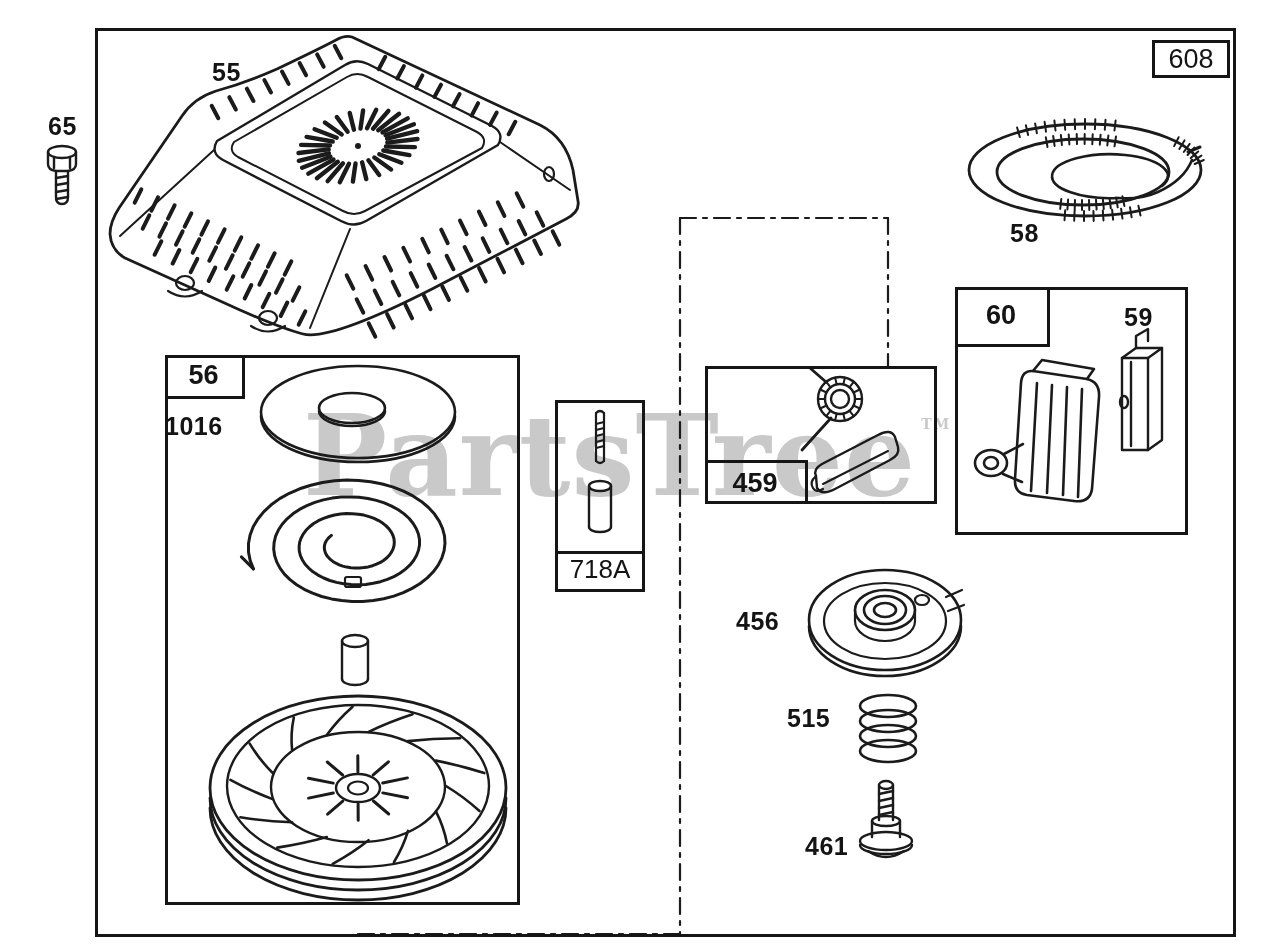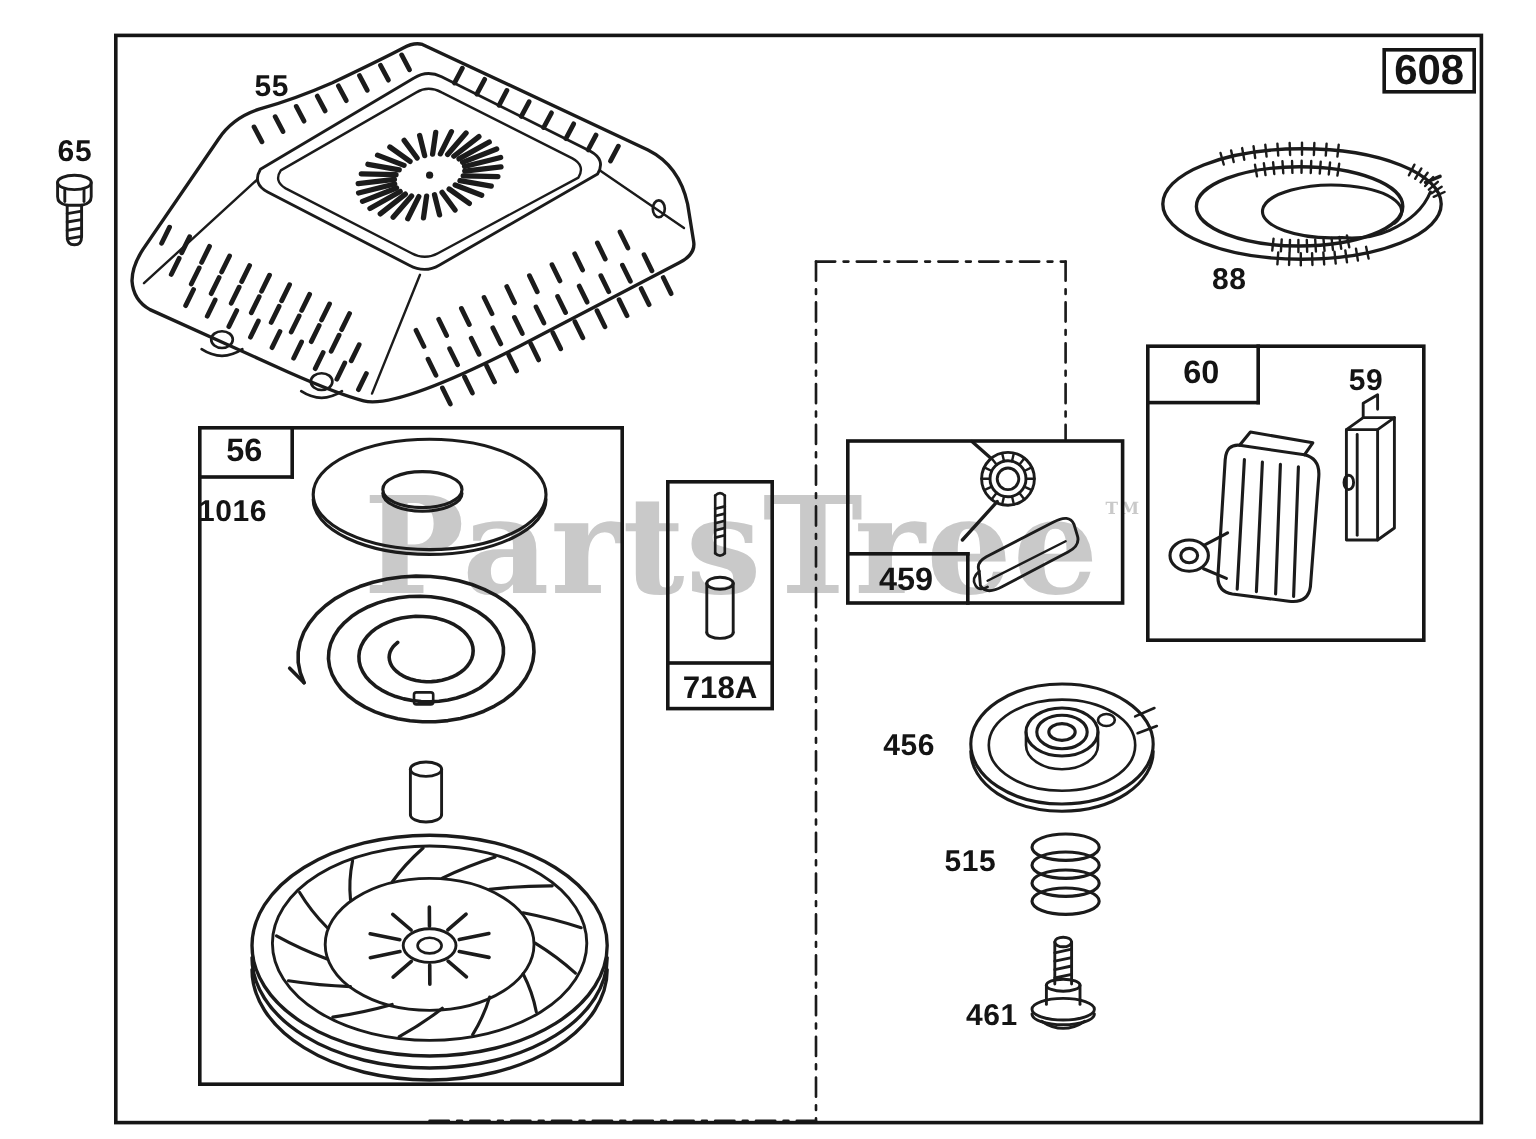--- a/index.html
+++ b/index.html
@@ -16,40 +16,40 @@
 
   #art{position:absolute;left:0;top:0;
        stroke:#1b1b1b;fill:none;stroke-width:2.6;stroke-linecap:round;stroke-linejoin:round}
   .fill{fill:#1b1b1b;stroke:none}
 
   .frame{position:absolute;left:95px;top:28px;width:1141px;height:909px;border:3px solid #151515}
 
   .callout{position:absolute;font-weight:700;font-size:25px;letter-spacing:.5px}
 
   .ref-box{position:absolute;border:3px solid #151515;display:flex;align-items:center;
-           justify-content:center;font-weight:700;font-size:35px}
+           justify-content:center;font-weight:400;font-size:27px}
   #box-608{left:1152px;top:40px;width:78px;height:38px}
 
   .group-box{position:absolute;border:3px solid #151515}
   #box-56{left:165px;top:355px;width:355px;height:550px}
   #box-718a{left:555px;top:400px;width:90px;height:192px}
   #box-459{left:705px;top:366px;width:232px;height:138px}
   #box-60{left:955px;top:287px;width:233px;height:248px}
 
   .corner-label{position:absolute;display:flex;align-items:center;justify-content:center;
                 font-weight:700;font-size:27px}
   #label-56{left:-3px;top:-3px;width:80px;height:44px;
             border-right:3px solid #151515;border-bottom:3px solid #151515}
   #label-459{left:-3px;bottom:-3px;width:103px;height:44px;
              border-top:3px solid #151515;border-right:3px solid #151515}
-  #label-60{left:-3px;top:-3px;width:95px;height:50px;
+  #label-60{left:-3px;top:-3px;width:95px;height:60px;
             border-right:3px solid #151515;border-bottom:3px solid #151515}
   .bottom-label{position:absolute;left:-3px;right:-3px;bottom:-3px;height:41px;
-                border-top:3px solid #151515;display:flex;align-items:center;
-                justify-content:center;font-weight:700;font-size:26px}
+                border-top:3px solid #151515;display:flex;align-items:flex-start;
+                justify-content:center;font-weight:400;font-size:26px}
 
   #label-65{left:48px;top:112px}
   #label-55{left:212px;top:58px}
   #label-58{left:1010px;top:219px}
   #label-1016{left:165px;top:412px}
   #label-59{left:1124px;top:303px}
   #label-456{left:736px;top:607px}
   #label-515{left:787px;top:704px}
   #label-461{left:805px;top:832px}
 </style>
@@ -459,19 +459,19 @@
   </div>
 
   <div class="group-box" id="box-60">
     <div class="corner-label" id="label-60">
       <span>60</span>
     </div>
   </div>
 
   <div class="callout" id="label-65">65</div>
   <div class="callout" id="label-55">55</div>
-  <div class="callout" id="label-58">88</div>
+  <div class="callout" id="label-58">58</div>
   <div class="callout" id="label-1016">1016</div>
   <div class="callout" id="label-59">59</div>
   <div class="callout" id="label-456">456</div>
   <div class="callout" id="label-515">515</div>
   <div class="callout" id="label-461">461</div>
 </div>
 
 </body></html>

